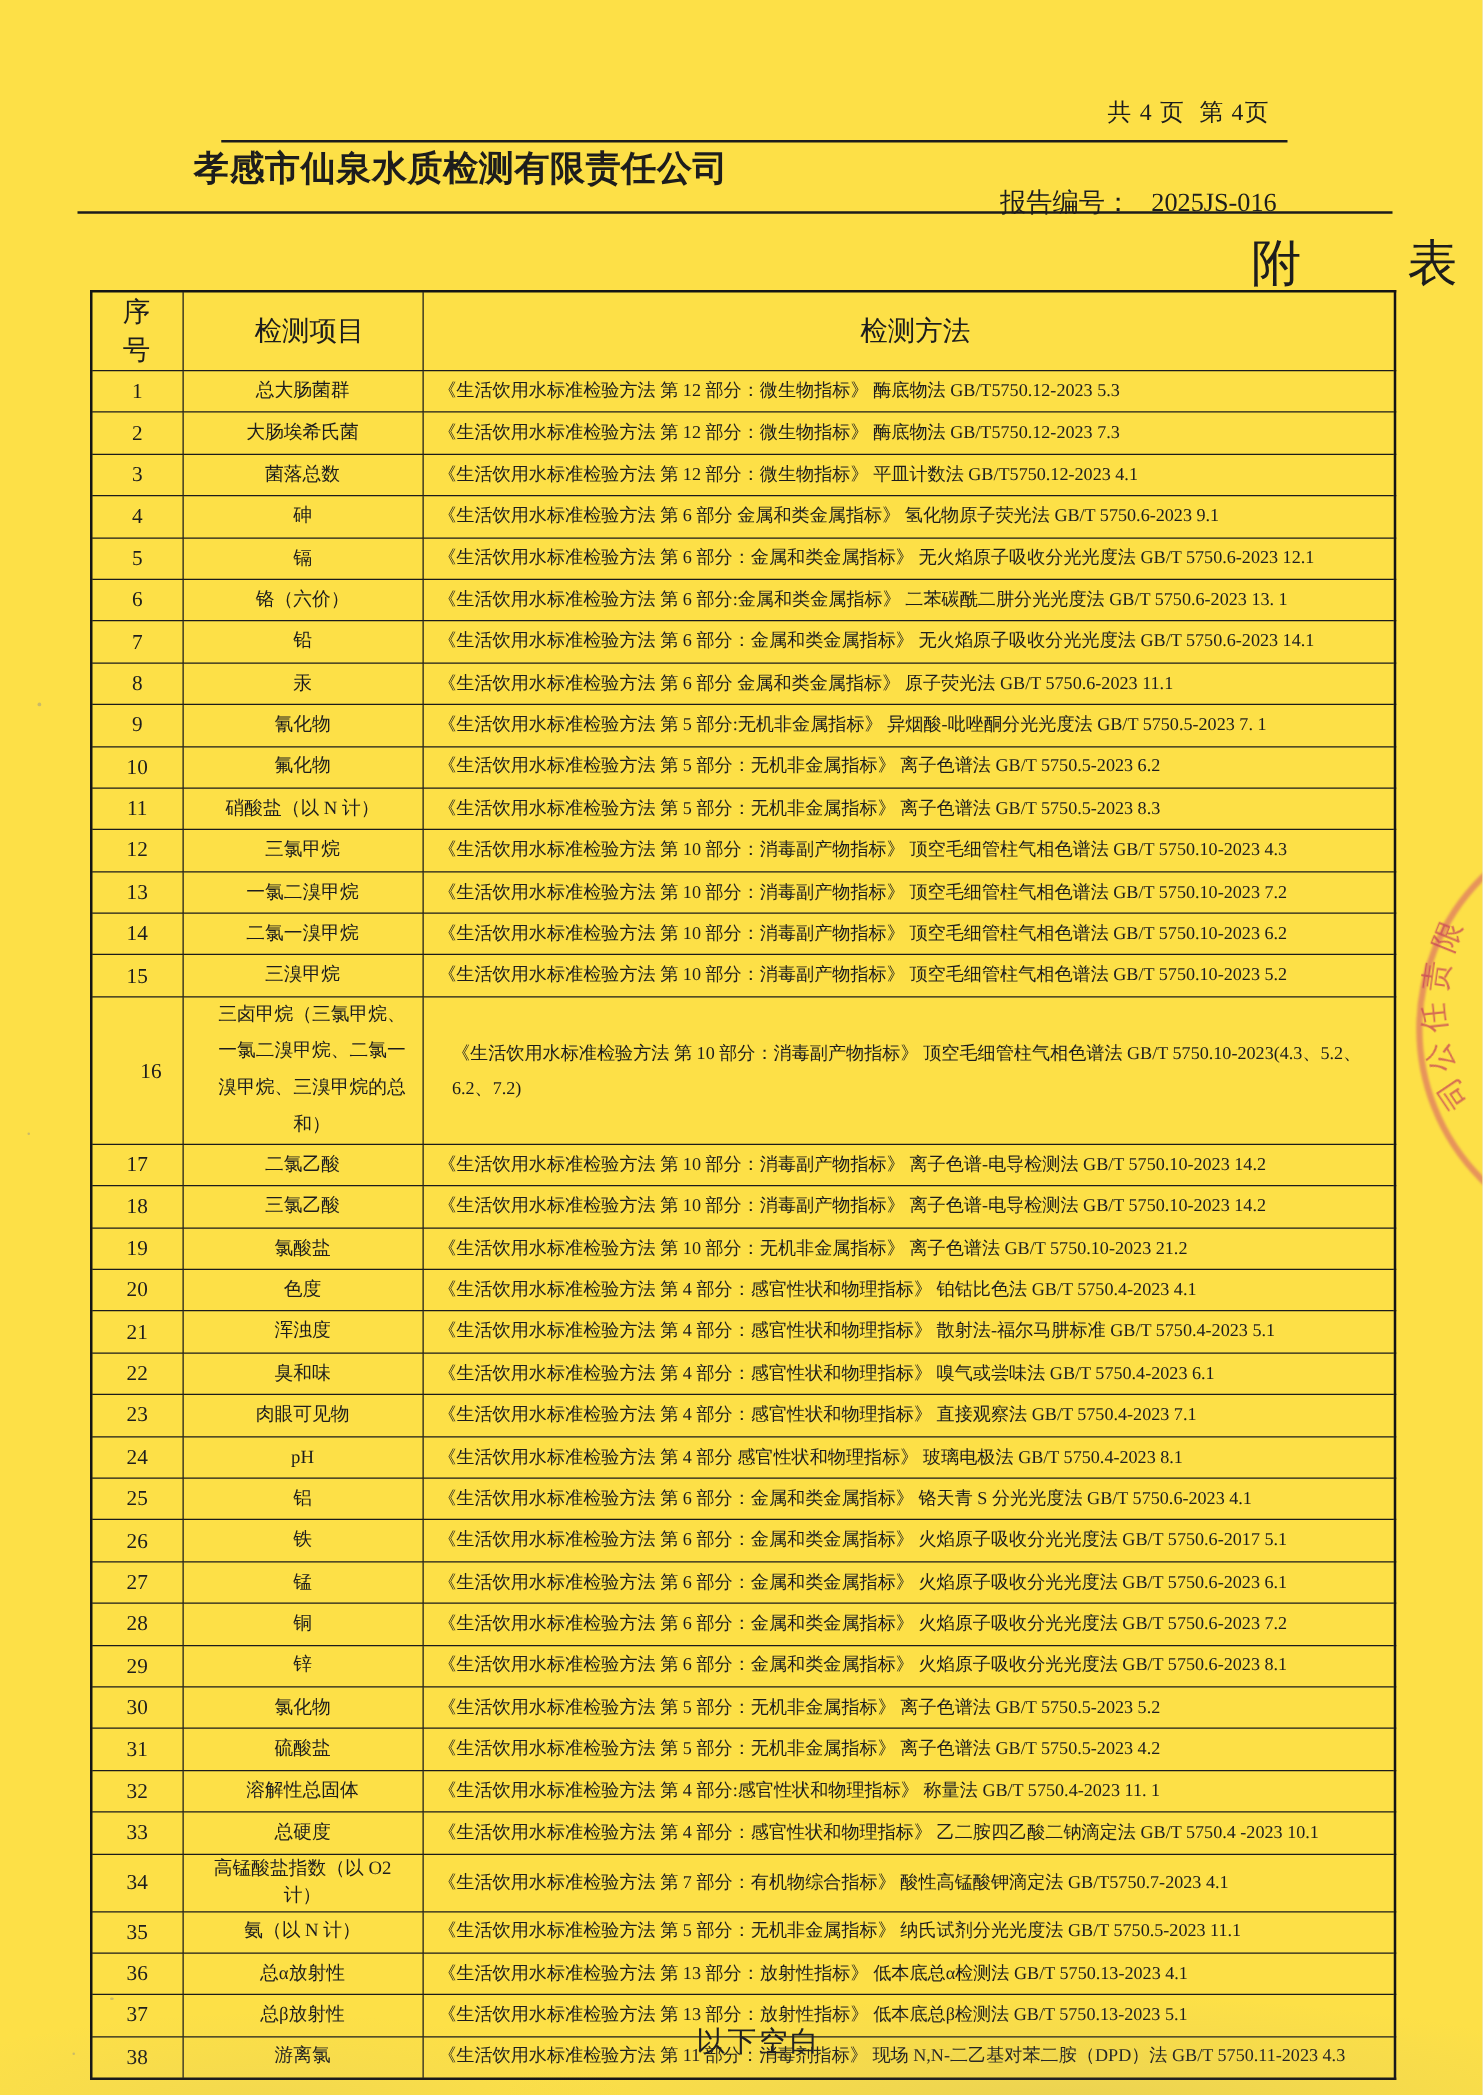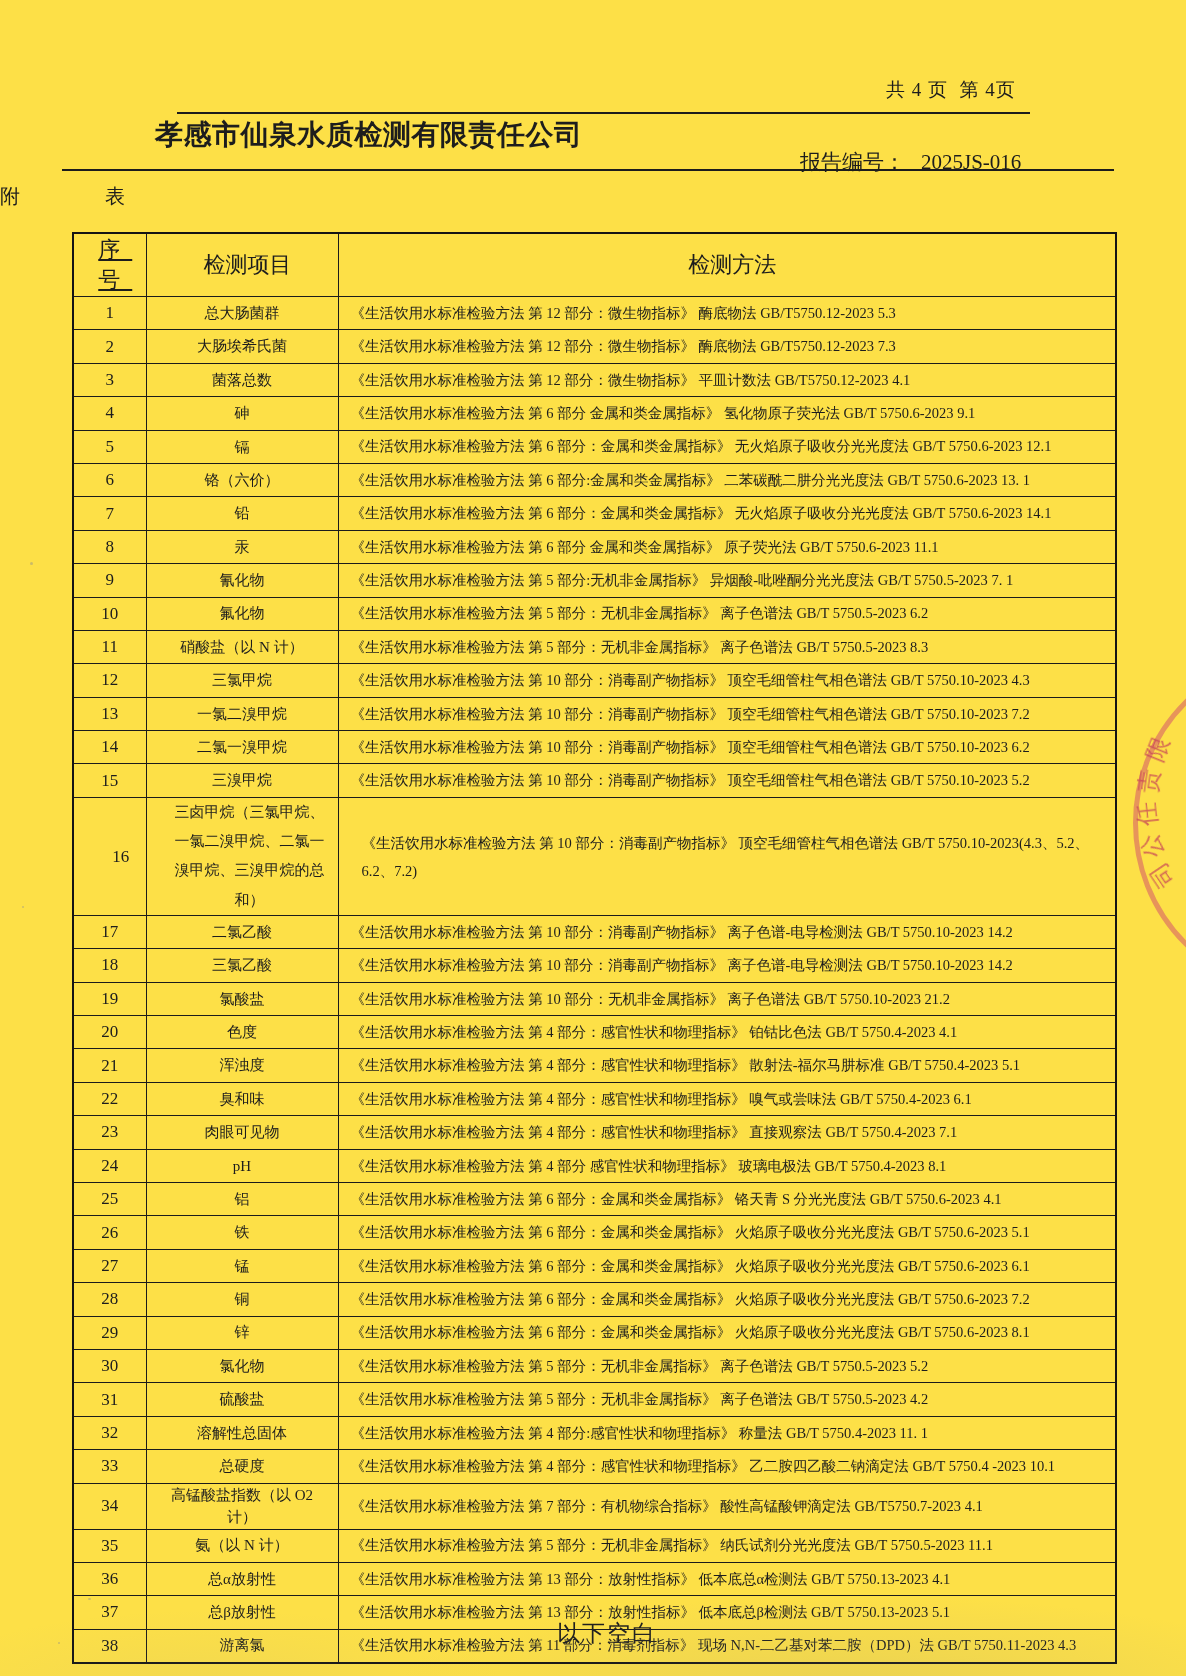--- a/index.html
+++ b/index.html
@@ -31,39 +31,39 @@
     font-size:21px;
     margin-top:24px;
   }
   .report .lbl{margin-right:16px;}
   .rule-mid{
     position:absolute;top:169px;left:62px;width:1052px;height:2px;
     background:#1c1c1c;
   }
   .doc-title{
     position:absolute;top:183px;left:0;width:1166px;
-    text-align:left;font-size:20px;
+    text-align:right;font-size:40px;
   }
   .title-gap{display:inline-block;width:85px;}
   
   .method-table{
     position:absolute;top:232px;left:72px;width:1045px;
     border-collapse:collapse;table-layout:fixed;
     border:2px solid #141414;
   }
   .method-table th,.method-table td{
     border:1px solid #1b1b1b;
     vertical-align:middle;
     overflow:hidden;
   }
   .method-table thead tr{height:40px;}
   .method-table thead th{
     font-size:22px;font-weight:normal;text-align:center;padding-left:12px;
   }
-  .method-table thead th.h-no{letter-spacing:12px;padding-left:12px;text-decoration:underline;}
+  .method-table thead th.h-no{letter-spacing:12px;padding-left:12px;}
   .method-table tbody tr{height:33.4px;}
   td.c-no{text-align:center;font-size:17px;}
   td.c-item{text-align:center;font-size:15px;padding:0 8px;line-height:1.5;margin-left:30px;}
   td.c-method{text-align:left;font-size:14.5px;padding:1px 10px 0 12px;line-height:1.35;}
   .method-table tbody tr:nth-child(16){height:95px;}
   .method-table tbody tr:nth-child(16) td{line-height:1.95;padding-left:23px;}
   
   .footer-note{
     position:absolute;top:1618px;left:14px;width:1186px;
     text-align:center;font-size:23px;letter-spacing:2px;
@@ -249,21 +249,21 @@
           <td class="c-method">《生活饮用水标准检验方法 第 4 部分 感官性状和物理指标》 玻璃电极法 GB/T 5750.4-2023 8.1</td>
         </tr>
         <tr>
           <td class="c-no">25</td>
           <td class="c-item">铝</td>
           <td class="c-method">《生活饮用水标准检验方法 第 6 部分：金属和类金属指标》 铬天青 S 分光光度法 GB/T 5750.6-2023 4.1</td>
         </tr>
         <tr>
           <td class="c-no">26</td>
           <td class="c-item">铁</td>
-          <td class="c-method">《生活饮用水标准检验方法 第 6 部分：金属和类金属指标》 火焰原子吸收分光光度法 GB/T 5750.6-2023 5.1</td>
+          <td class="c-method">《生活饮用水标准检验方法 第 6 部分：金属和类金属指标》 火焰原子吸收分光光度法 GB/T 5750.6-2017 5.1</td>
         </tr>
         <tr>
           <td class="c-no">27</td>
           <td class="c-item">锰</td>
           <td class="c-method">《生活饮用水标准检验方法 第 6 部分：金属和类金属指标》 火焰原子吸收分光光度法 GB/T 5750.6-2023 6.1</td>
         </tr>
         <tr>
           <td class="c-no">28</td>
           <td class="c-item">铜</td>
           <td class="c-method">《生活饮用水标准检验方法 第 6 部分：金属和类金属指标》 火焰原子吸收分光光度法 GB/T 5750.6-2023 7.2</td>

